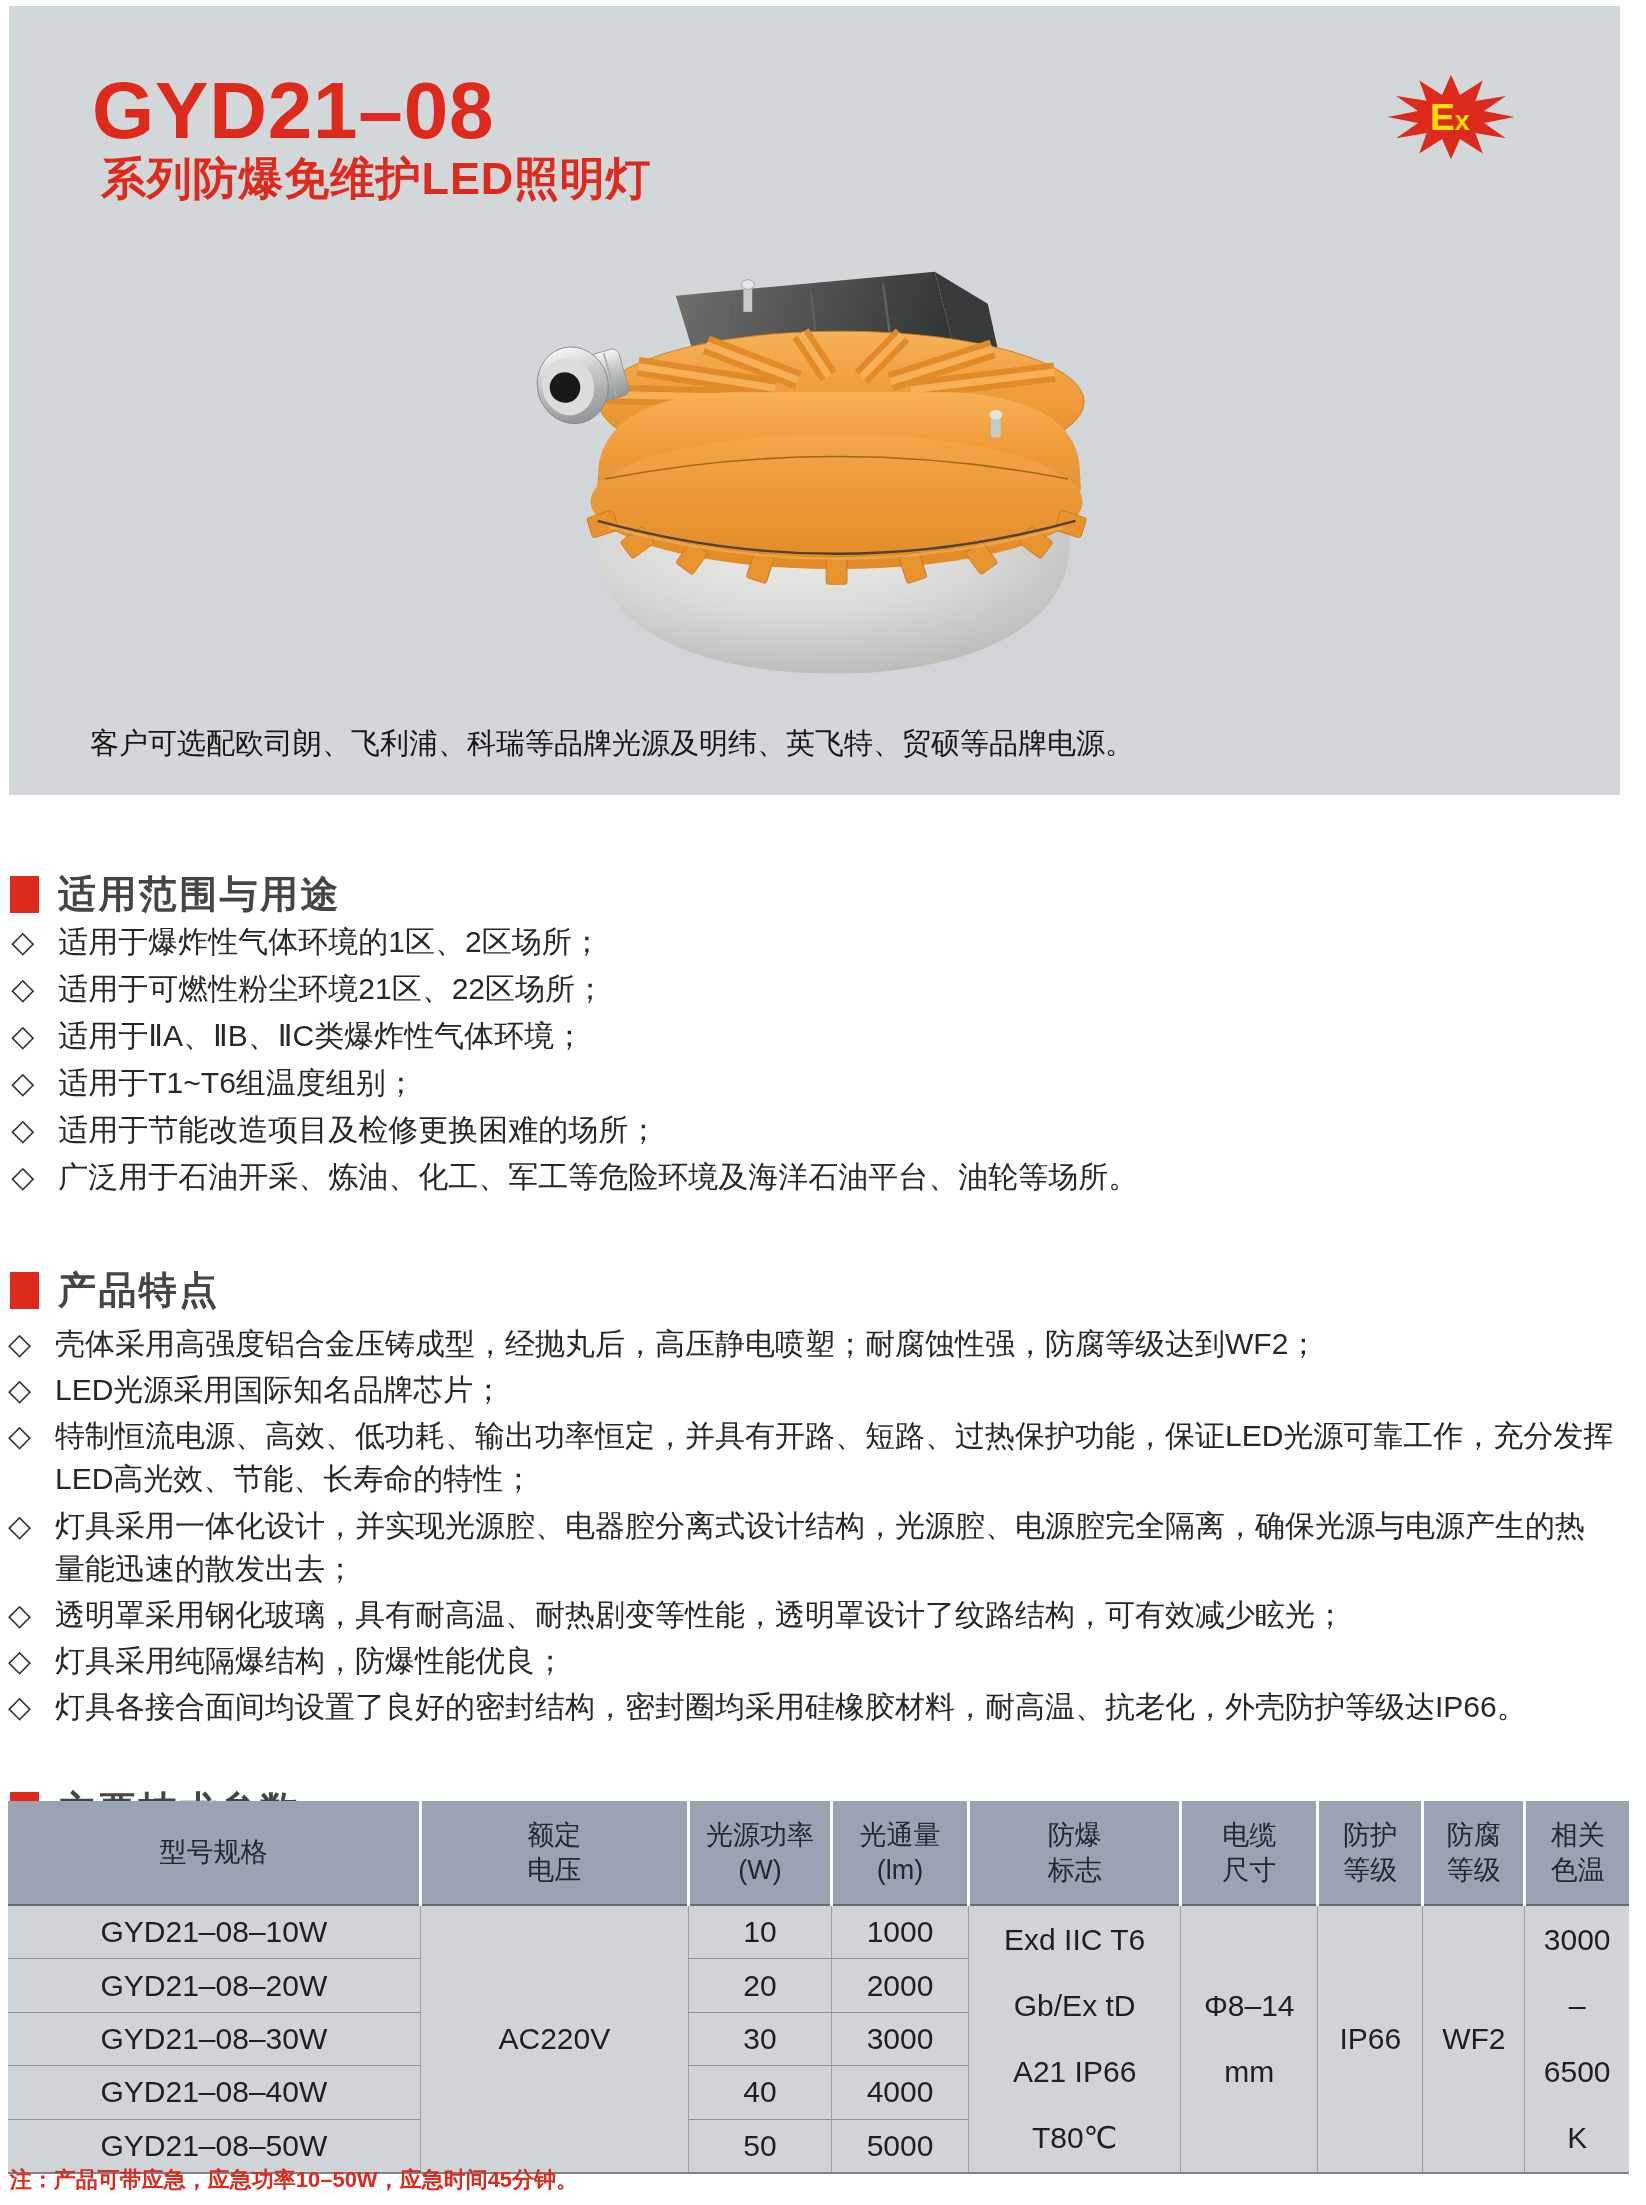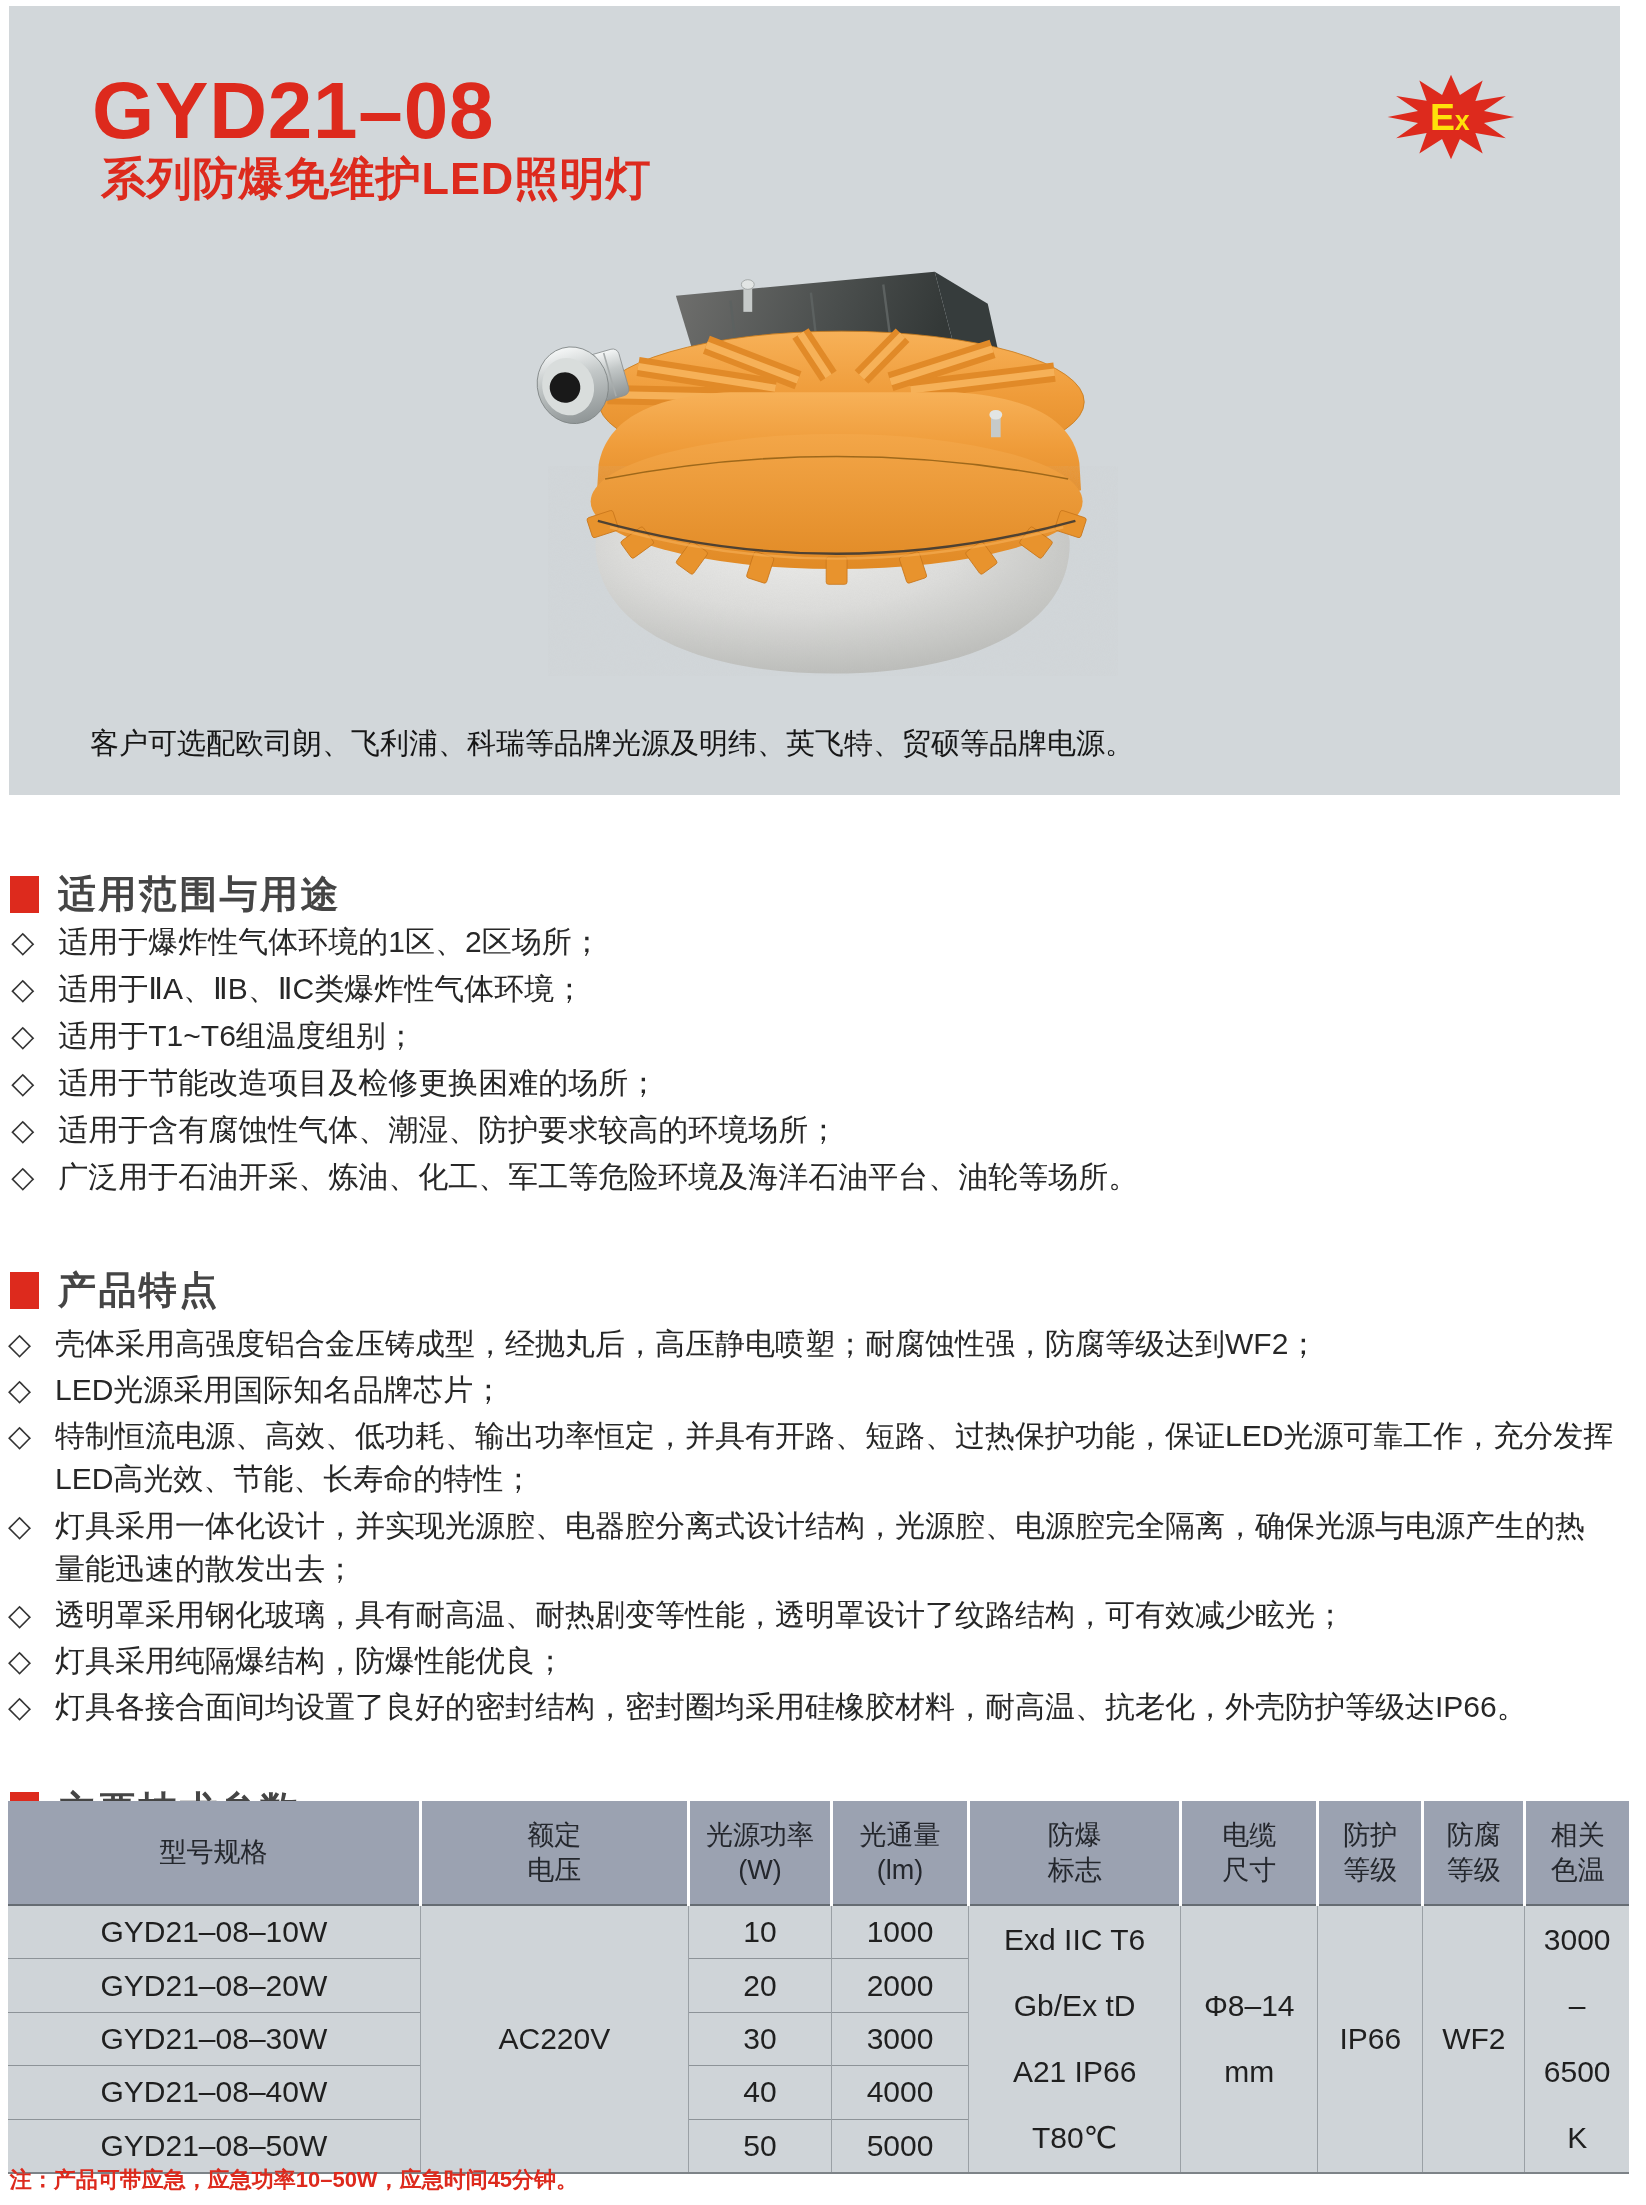--- a/index.html
+++ b/index.html
@@ -176,24 +176,24 @@
 </svg>
 
 <div class="abs caption">客户可选配欧司朗、飞利浦、科瑞等品牌光源及明纬、英飞特、贸硕等品牌电源。</div>
 
 <div class="abs sec-head" id="sec1-head">
   <div class="sq"></div>
   <div class="sec-title">适用范围与用途</div>
 </div>
 <ul class="abs blist" id="list1">
   <li><span class="dm">◇</span><span>适用于爆炸性气体环境的1区、2区场所；</span></li>
+  <li><span class="dm">◇</span><span>适用于可燃性粉尘环境21区、22区场所；</span></li>
   <li><span class="dm">◇</span><span>适用于ⅡA、ⅡB、ⅡC类爆炸性气体环境；</span></li>
   <li><span class="dm">◇</span><span>适用于T1~T6组温度组别；</span></li>
   <li><span class="dm">◇</span><span>适用于节能改造项目及检修更换困难的场所；</span></li>
-  <li><span class="dm">◇</span><span>适用于含有腐蚀性气体、潮湿、防护要求较高的环境场所；</span></li>
   <li><span class="dm">◇</span><span>广泛用于石油开采、炼油、化工、军工等危险环境及海洋石油平台、油轮等场所。</span></li>
 </ul>
 
 <div class="abs sec-head" id="sec2-head">
   <div class="sq"></div>
   <div class="sec-title">产品特点</div>
 </div>
 <ul class="abs blist" id="list2">
   <li><span class="dm">◇</span><span>壳体采用高强度铝合金压铸成型，经抛丸后，高压静电喷塑；耐腐蚀性强，防腐等级达到WF2；</span></li>
   <li><span class="dm">◇</span><span>LED光源采用国际知名品牌芯片；</span></li>

